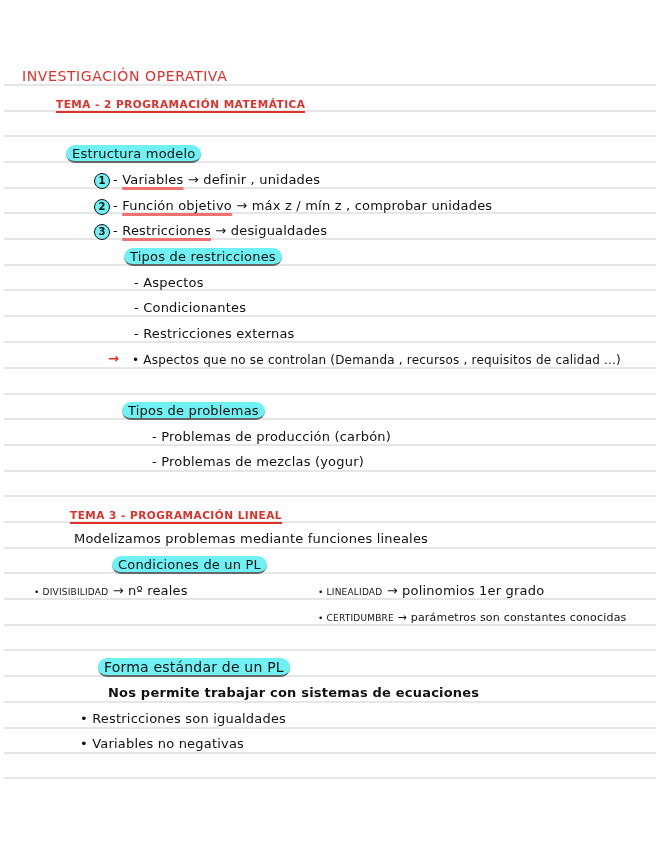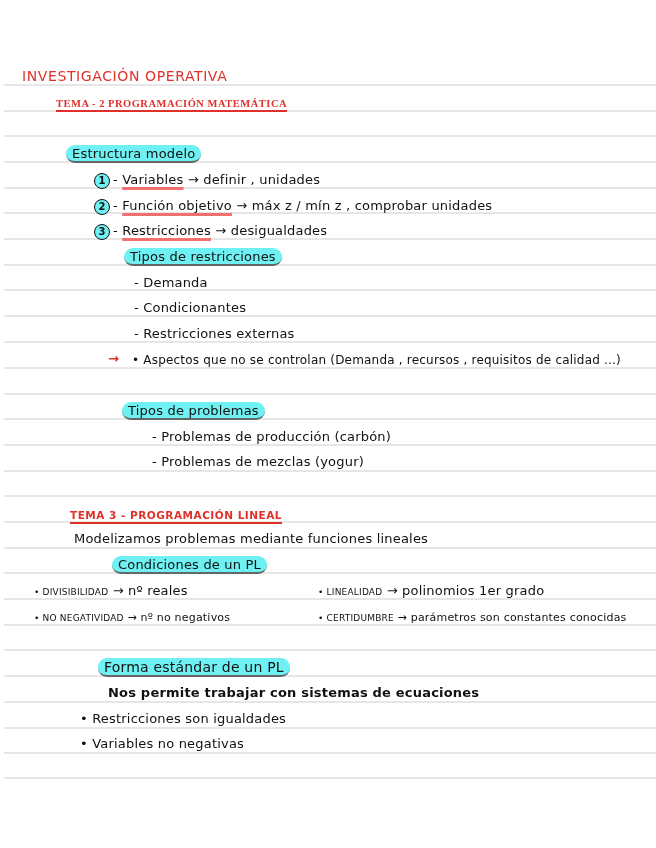--- a/index.html
+++ b/index.html
@@ -58,21 +58,21 @@
     <div class="rule" style="top:649px"></div>
     <div class="rule" style="top:675px"></div>
     <div class="rule" style="top:701px"></div>
     <div class="rule" style="top:727px"></div>
     <div class="rule" style="top:752px"></div>
     <div class="rule" style="top:777px"></div>
   </div>
 
   <div class="t red title" style="left:18px; top:68px;">INVESTIGACIÓN OPERATIVA</div>
 
-  <div class="t red small-caps" style="left:52px; top:96px;font-family:Liberation Serif, serif;">
+  <div class="t red small-caps" style="left:52px; top:96px;">
     <span class="ul-red">TEMA - 2    PROGRAMACIÓN MATEMÁTICA</span>
   </div>
 
   <div class="t" style="left:62px; top:146px;border-radius:7px;">
     <span class="hl-cyan">Estructura modelo</span>
   </div>
 
   <div class="t" style="left:90px; top:172px;">
     <span class="num">1</span>-
     <span class="ul-pink">Variables</span><span> → definir , unidades</span>
@@ -83,21 +83,21 @@
   </div>
   <div class="t" style="left:90px; top:223px;">
     <span class="num">3</span>-
     <span class="ul-pink">Restricciones</span><span> → desigualdades</span>
   </div>
 
   <div class="t" style="left:120px; top:249px;">
     <span class="hl-cyan">Tipos de restricciones</span>
   </div>
 
-  <div class="t" style="left:130px; top:275px;">- Demanda</div>
+  <div class="t" style="left:130px; top:275px;">- Aspectos</div>
   <div class="t" style="left:130px; top:300px;">- Condicionantes</div>
   <div class="t" style="left:130px; top:326px;">- Restricciones externas</div>
   <div class="t arrow-red" style="left:104px; top:351px;">→</div>
   <div class="t" style="left:128px; top:352px; font-size:12px;">• Aspectos que no se controlan (Demanda , recursos , requisitos de calidad ...)</div>
 
   <div class="t" style="left:118px; top:403px;">
     <span class="hl-cyan">Tipos de problemas</span>
   </div>
   <div class="t" style="left:148px; top:429px;">- Problemas de producción  (carbón)</div>
   <div class="t" style="left:148px; top:454px;">- Problemas de mezclas  (yogur)</div>
@@ -107,23 +107,20 @@
   </div>
   <div class="t" style="left:70px; top:531px;">Modelizamos problemas mediante funciones lineales</div>
 
   <div class="t" style="left:108px; top:557px;">
     <span class="hl-cyan">Condiciones de un PL</span>
   </div>
 
   <div class="t" style="left:30px; top:583px;">
     <span class="small">• DIVISIBILIDAD</span><span> → nº reales</span>
   </div>
-  <div class="t" style="left:30px; top:609px;">
-    <span class="small">• NO NEGATIVIDAD</span><span style="font-size:11px"> → nº no negativos</span>
-  </div>
   <div class="t" style="left:314px; top:583px;">
     <span class="small">• LINEALIDAD</span><span> → polinomios 1er grado</span>
   </div>
   <div class="t" style="left:314px; top:609px;">
     <span class="small">• CERTIDUMBRE</span><span style="font-size:11px"> → parámetros son constantes conocidas</span>
   </div>
 
   <div class="t" style="left:94px; top:659px;">
     <span class="hl-cyan" style="font-size:14px">Forma estándar de un PL</span>
   </div>

